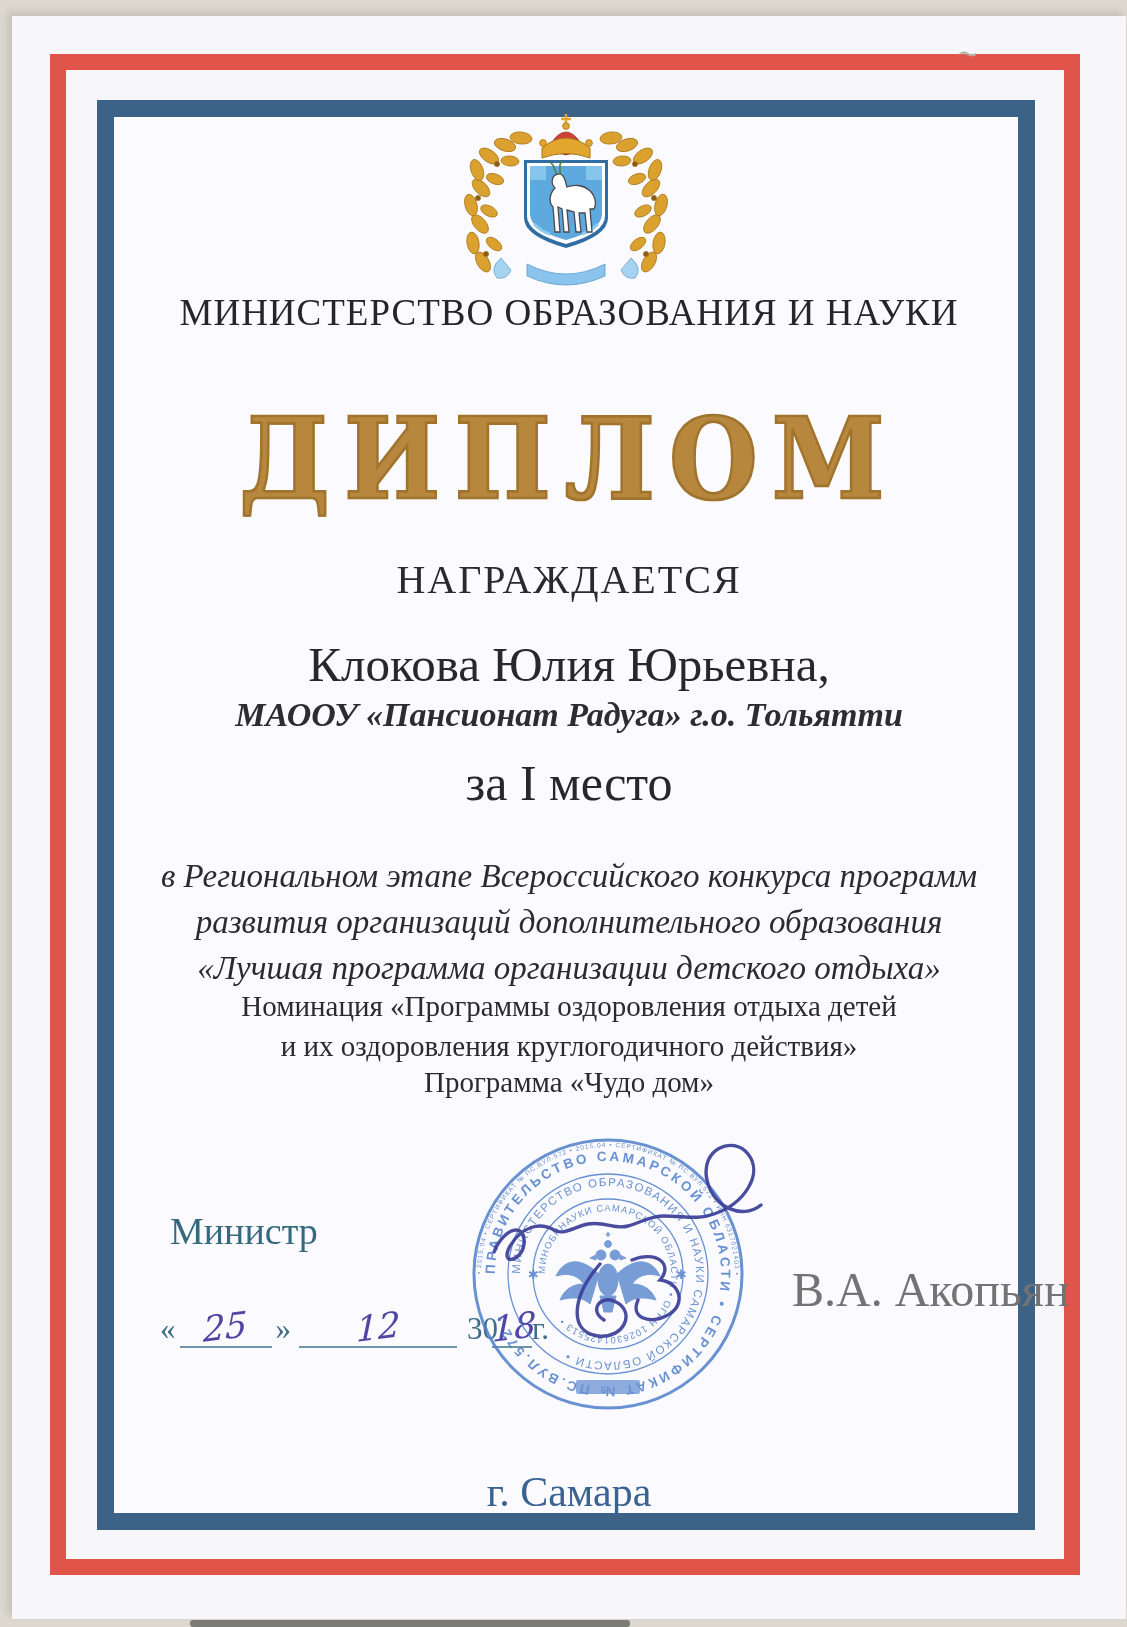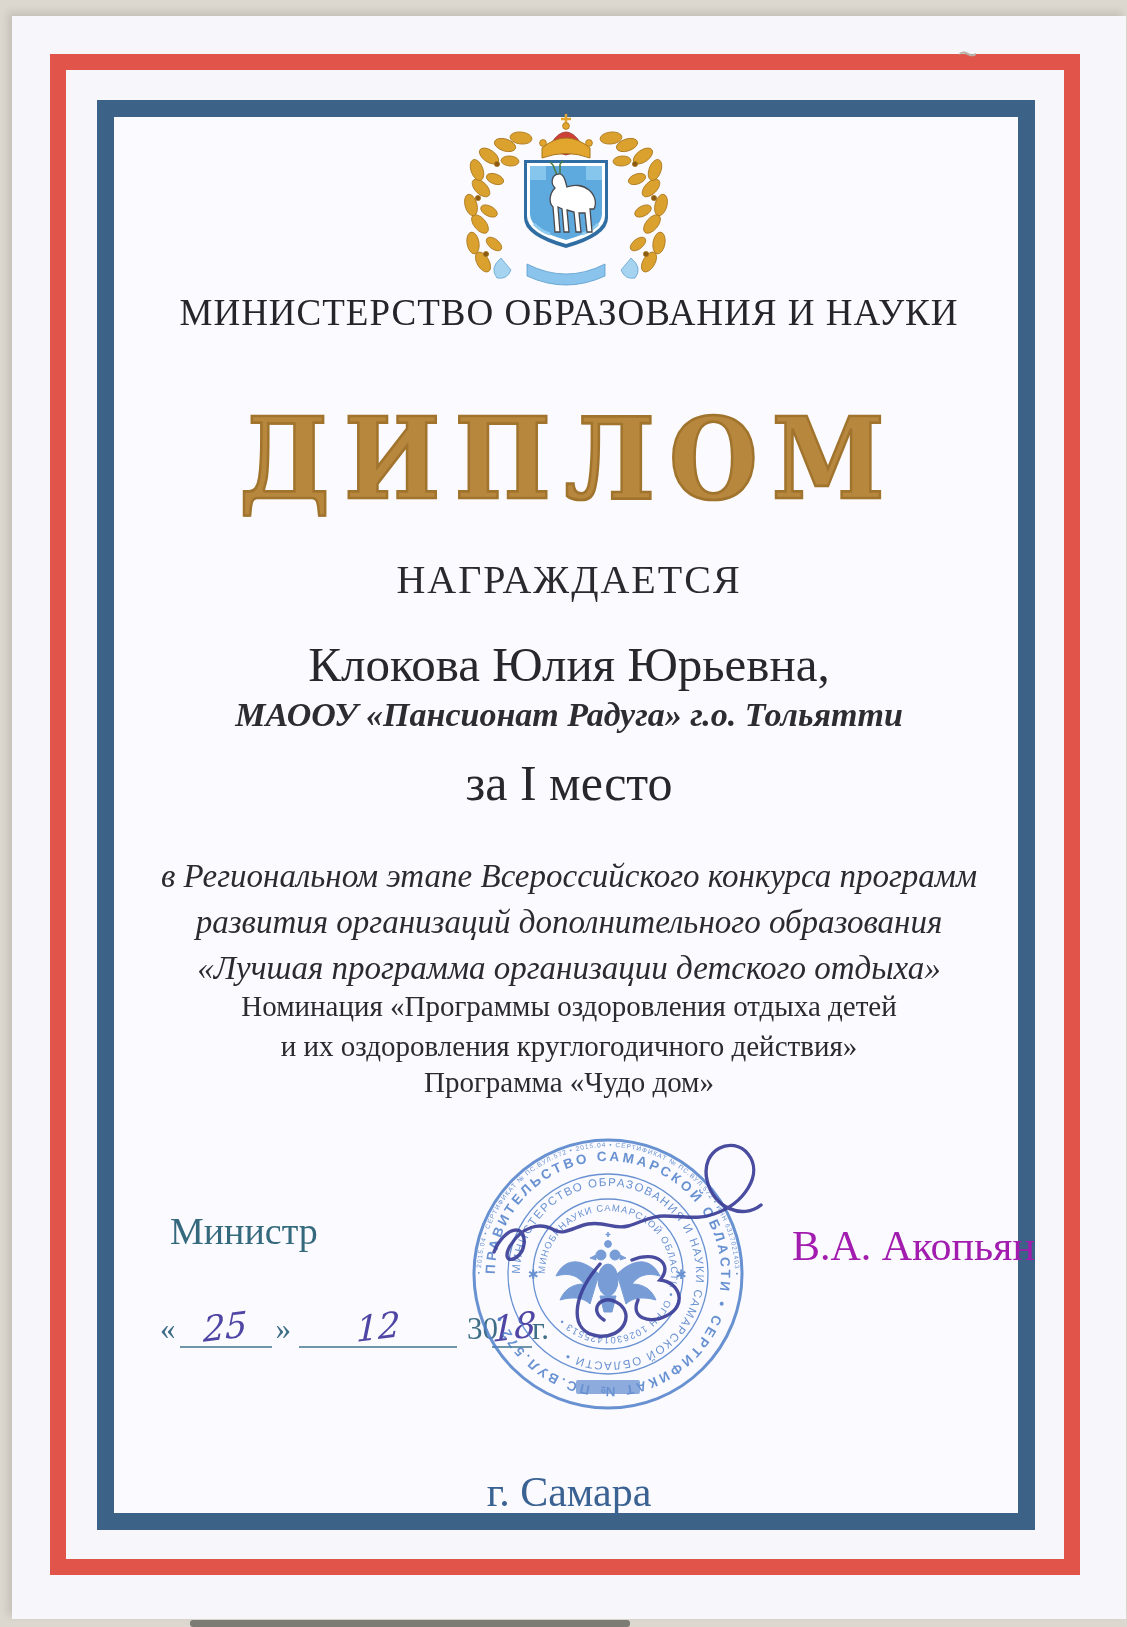--- a/index.html
+++ b/index.html
@@ -36,21 +36,21 @@
     transform:scaleY(1.1);
   }
   .awarded{top:540px;font-size:40px;letter-spacing:2px;color:#2a2a2e;}
   .name{top:620px;font-size:49px;color:#28282c;}
   .org{top:680px;font-size:34px;font-style:italic;color:#2d2d31;font-weight:bold;}
   .place{top:738px;font-size:50px;color:#28282c;text-align:center;}
   .contest{top:820px;font-size:33px;font-style:italic;line-height:46px;color:#2b2b2f;margin-top:17px;}
   .nomination{top:970px;font-size:29px;line-height:40px;color:#2b2b2f;}
   .program{top:1050px;font-size:29px;color:#2b2b2f;}
   .minister{top:1193px;left:158px;font-size:38px;color:#35697e;}
-  .signer-name{top:1206px;left:780px;font-size:42px;color:#a21caf;}
+  .signer-name{top:1246px;left:780px;font-size:48px;color:#737373;}
   .city{top:1452px;font-size:42px;color:#3a6292;}
   .dateline{
     top:1294px;left:148px;font-size:31px;color:#3d6e86;white-space:nowrap;
   }
   .dateline .blank{
     display:inline-block;border-bottom:2px solid #6f95a9;text-align:center;
     vertical-align:baseline;line-height:34px;
   }
   .blank.day{width:92px;margin:0 4px;}
   .blank.month{width:158px;margin:0 10px 0 8px;}

